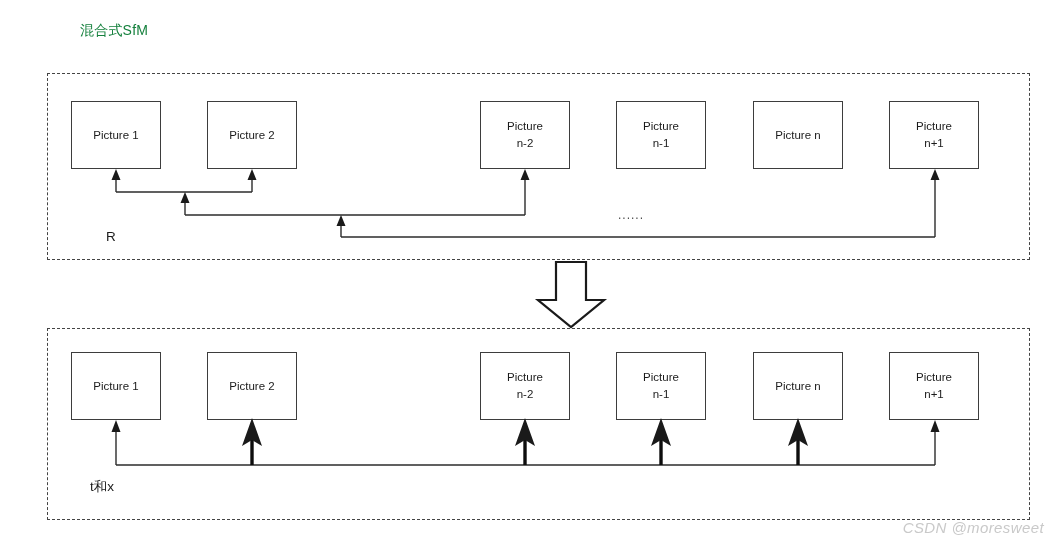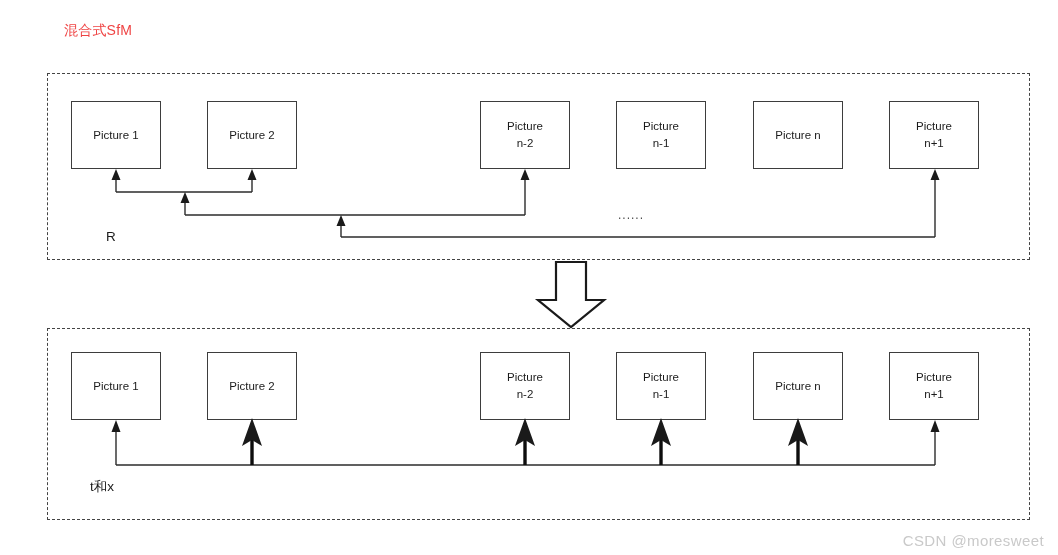--- a/index.html
+++ b/index.html
@@ -13,24 +13,24 @@
   }
   #canvas {
     position: relative;
     width: 1058px;
     height: 555px;
     background: #ffffff;
     overflow: hidden;
   }
   .title {
     position: absolute;
-    left: 64px;
+    left: 80px;
     top: 22px;
     font-size: 14px;
-    color: #ef4444;
+    color: #15803d;
     letter-spacing: 0.2px;
     white-space: nowrap;
   }
   .panel {
     position: absolute;
     border: 1.5px dashed #444444;
     box-sizing: border-box;
     background: transparent;
   }
   #panel-top {
@@ -70,25 +70,26 @@
   .dots {
     position: absolute;
     font-size: 12px;
     color: #4a4a4a;
     letter-spacing: 1px;
     white-space: nowrap;
   }
   .watermark {
     position: absolute;
     right: 14px;
-    bottom: 6px;
+    bottom: 19px;
     font-size: 15px;
     color: #c9c9c9;
     white-space: nowrap;
     letter-spacing: 0.4px;
+    font-style: italic;
   }
   svg.overlay {
     position: absolute;
     left: 0;
     top: 0;
     width: 1058px;
     height: 555px;
     pointer-events: none;
   }
   svg.overlay .ln {

